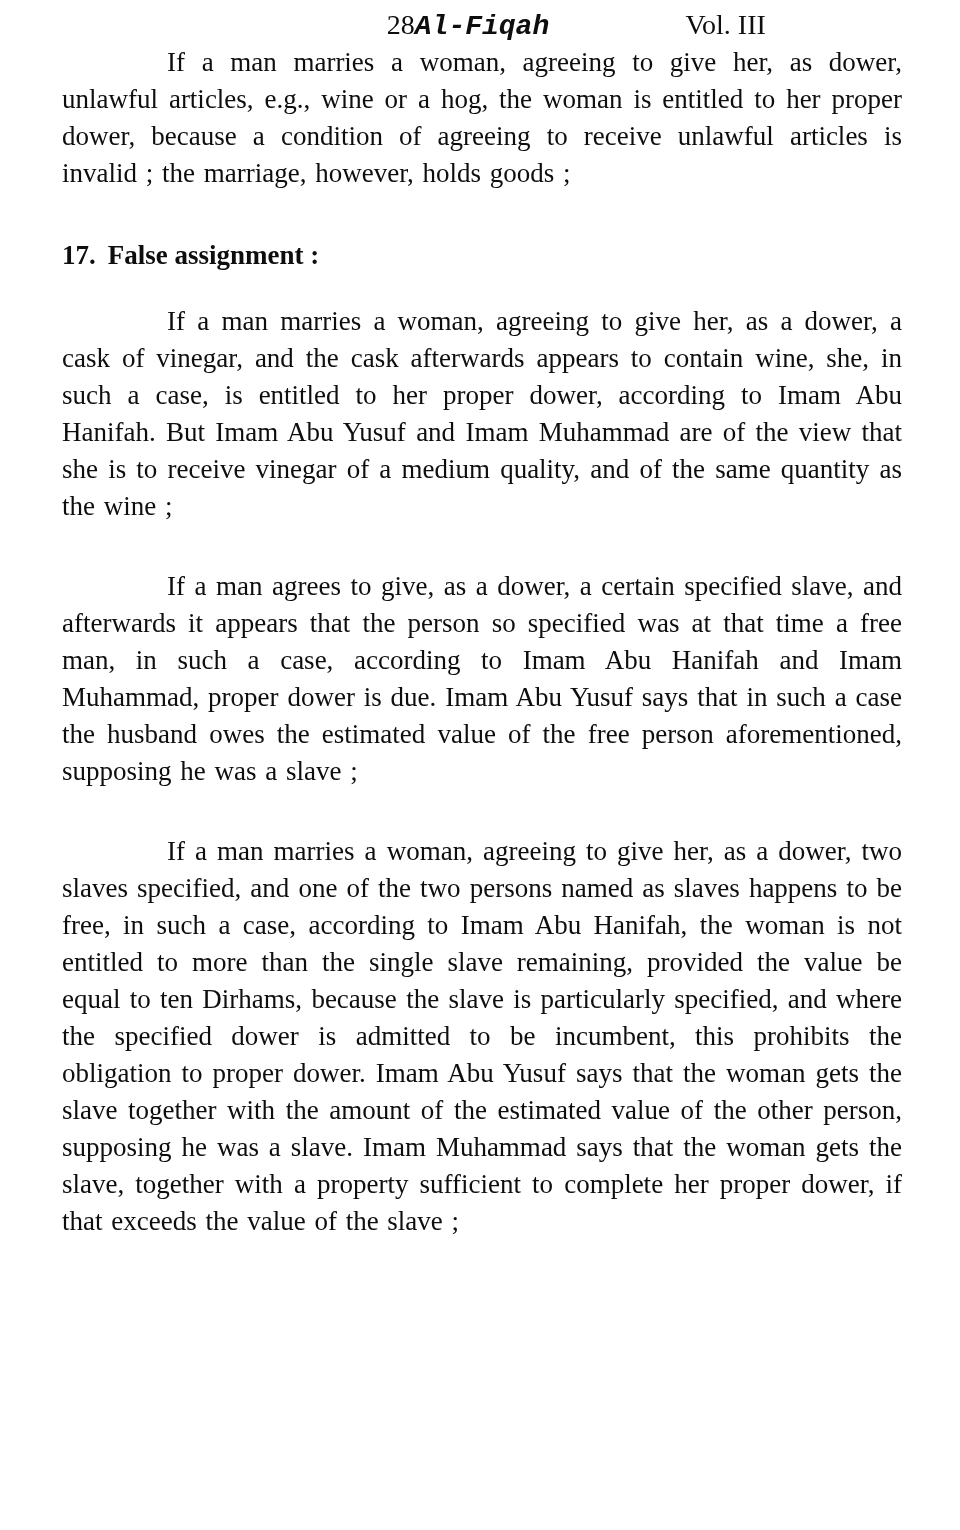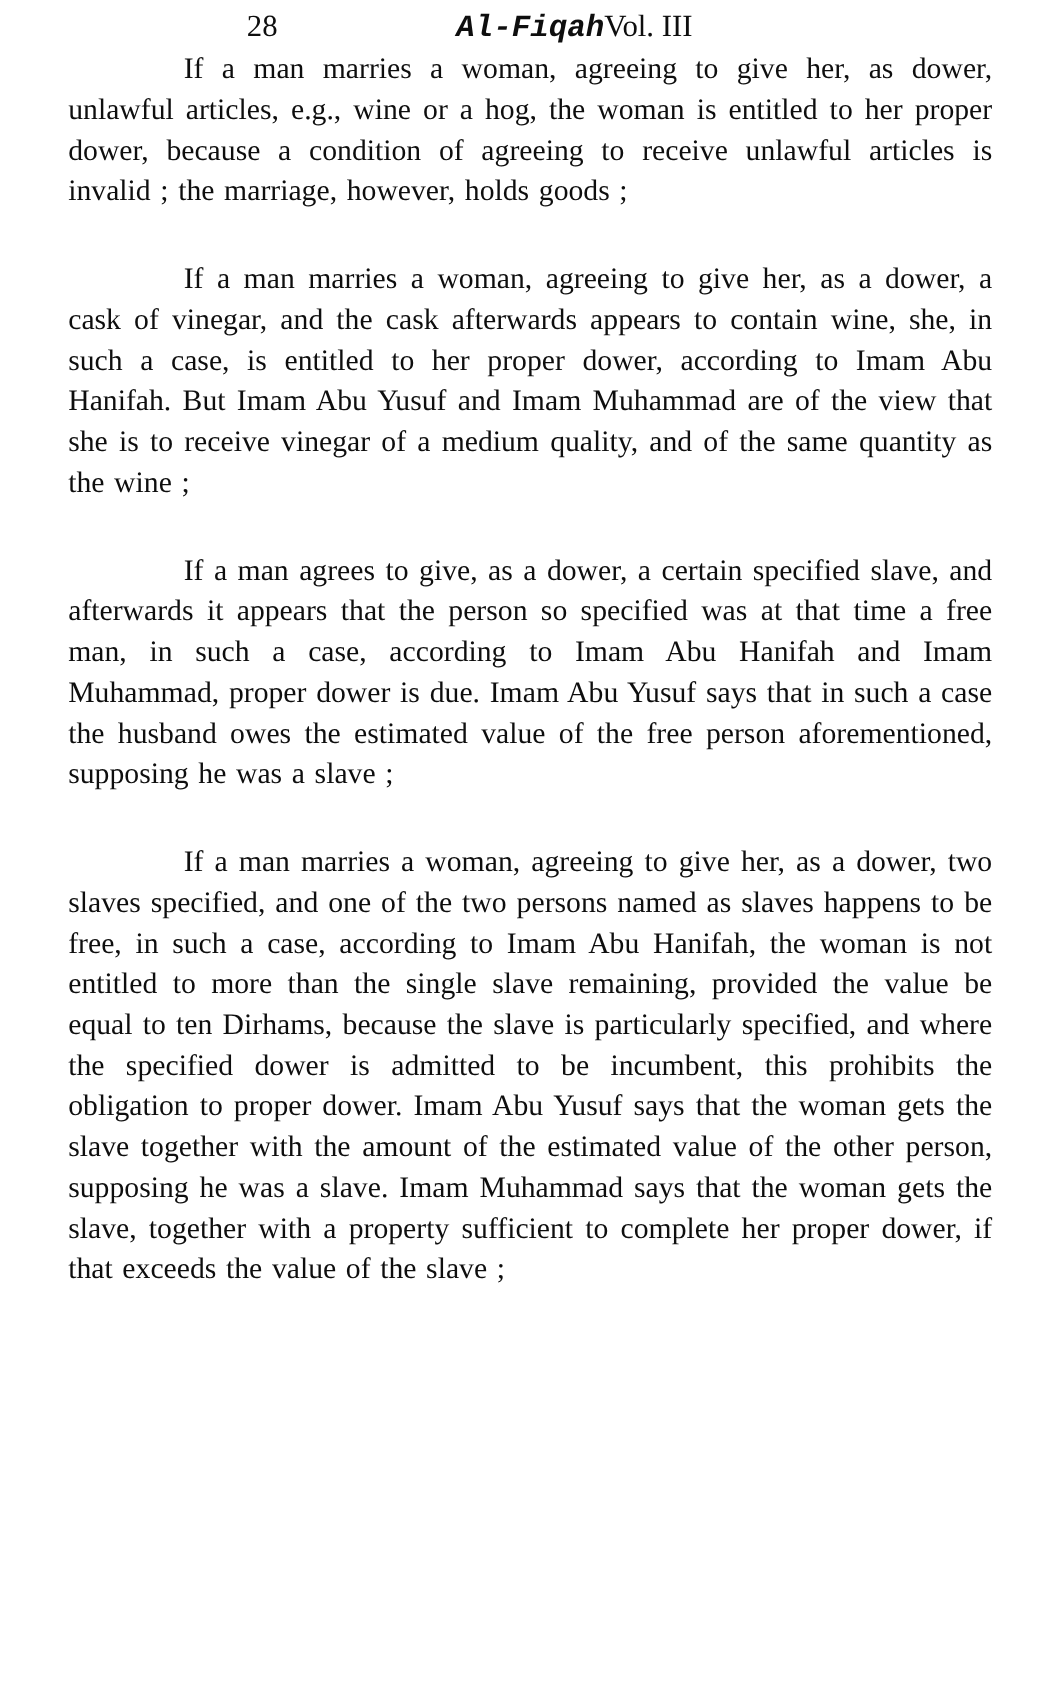--- a/index.html
+++ b/index.html
@@ -18,23 +18,23 @@
     box-sizing: border-box;
     padding: 8px 58px 0 62px;
     overflow: hidden;
   }
   .page-header {
     display: flex;
     align-items: baseline;
     font-size: 28px;
     line-height: 1.2;
   }
-  .page-header .left  { flex: 1; text-align: center; }
+  .page-header .left  { flex: 1; text-align: right; }
   .page-header .center{ flex: 0 0 auto; font-weight: bold; font-style: italic; font-family: Liberation Mono, monospace; }
-  .page-header .right { flex: 1; text-align: left; }
+  .page-header .right { flex: 1; text-align: center; }
   h2.section-heading {
     font-size: 27px;
     font-weight: bold;
     margin: 47px 0 32px 0;
     line-height: 1.2;
   }
   h2.section-heading .sec-title {
     margin-left: 12px;
   }
   p.body-para {
@@ -56,20 +56,23 @@
 
   <div class="page-header">
     <span class="left">28</span>
     <span class="center">Al-Fiqah</span>
     <span class="right">Vol. III</span>
   </div>
 
 
   <p class="body-para">If a man marries a woman, agreeing to give her, as dower, unlawful articles, e.g., wine or a hog, the woman is entitled to her proper dower, because a condition of agreeing to receive unlawful articles is invalid ; the marriage, however, holds goods ;</p>
 
+  <h2 class="section-heading">
+    <span class="sec-number">17.</span><span class="sec-title">False assignment :</span>
+  </h2>
 
   <p class="body-para">If a man marries a woman, agreeing to give her, as a dower, a cask of vinegar, and the cask afterwards appears to contain wine, she, in such a case, is entitled to her proper dower, according to Imam Abu Hanifah. But Imam Abu Yusuf and Imam Muhammad are of the view that she is to receive vinegar of a medium quality, and of the same quantity as the wine ;</p>
 
   <p class="body-para">If a man agrees to give, as a dower, a certain specified slave, and afterwards it appears that the person so specified was at that time a free man, in such a case, according to Imam Abu Hanifah and Imam Muhammad, proper dower is due. Imam Abu Yusuf says that in such a case the husband owes the estimated value of the free person aforementioned, supposing he was a slave ;</p>
 
   <p class="body-para">If a man marries a woman, agreeing to give her, as a dower, two slaves specified, and one of the two persons named as slaves happens to be free, in such a case, according to Imam Abu Hanifah, the woman is not entitled to more than the single slave remaining, provided the value be equal to ten Dirhams, because the slave is particularly specified, and where the specified dower is admitted to be incumbent, this prohibits the obligation to proper dower. Imam Abu Yusuf says that the woman gets the slave together with the amount of the estimated value of the other person, supposing he was a slave. Imam Muhammad says that the woman gets the slave, together with a property sufficient to complete her proper dower, if that exceeds the value of the slave ;</p>
 
 </div>
 
 </body></html>

